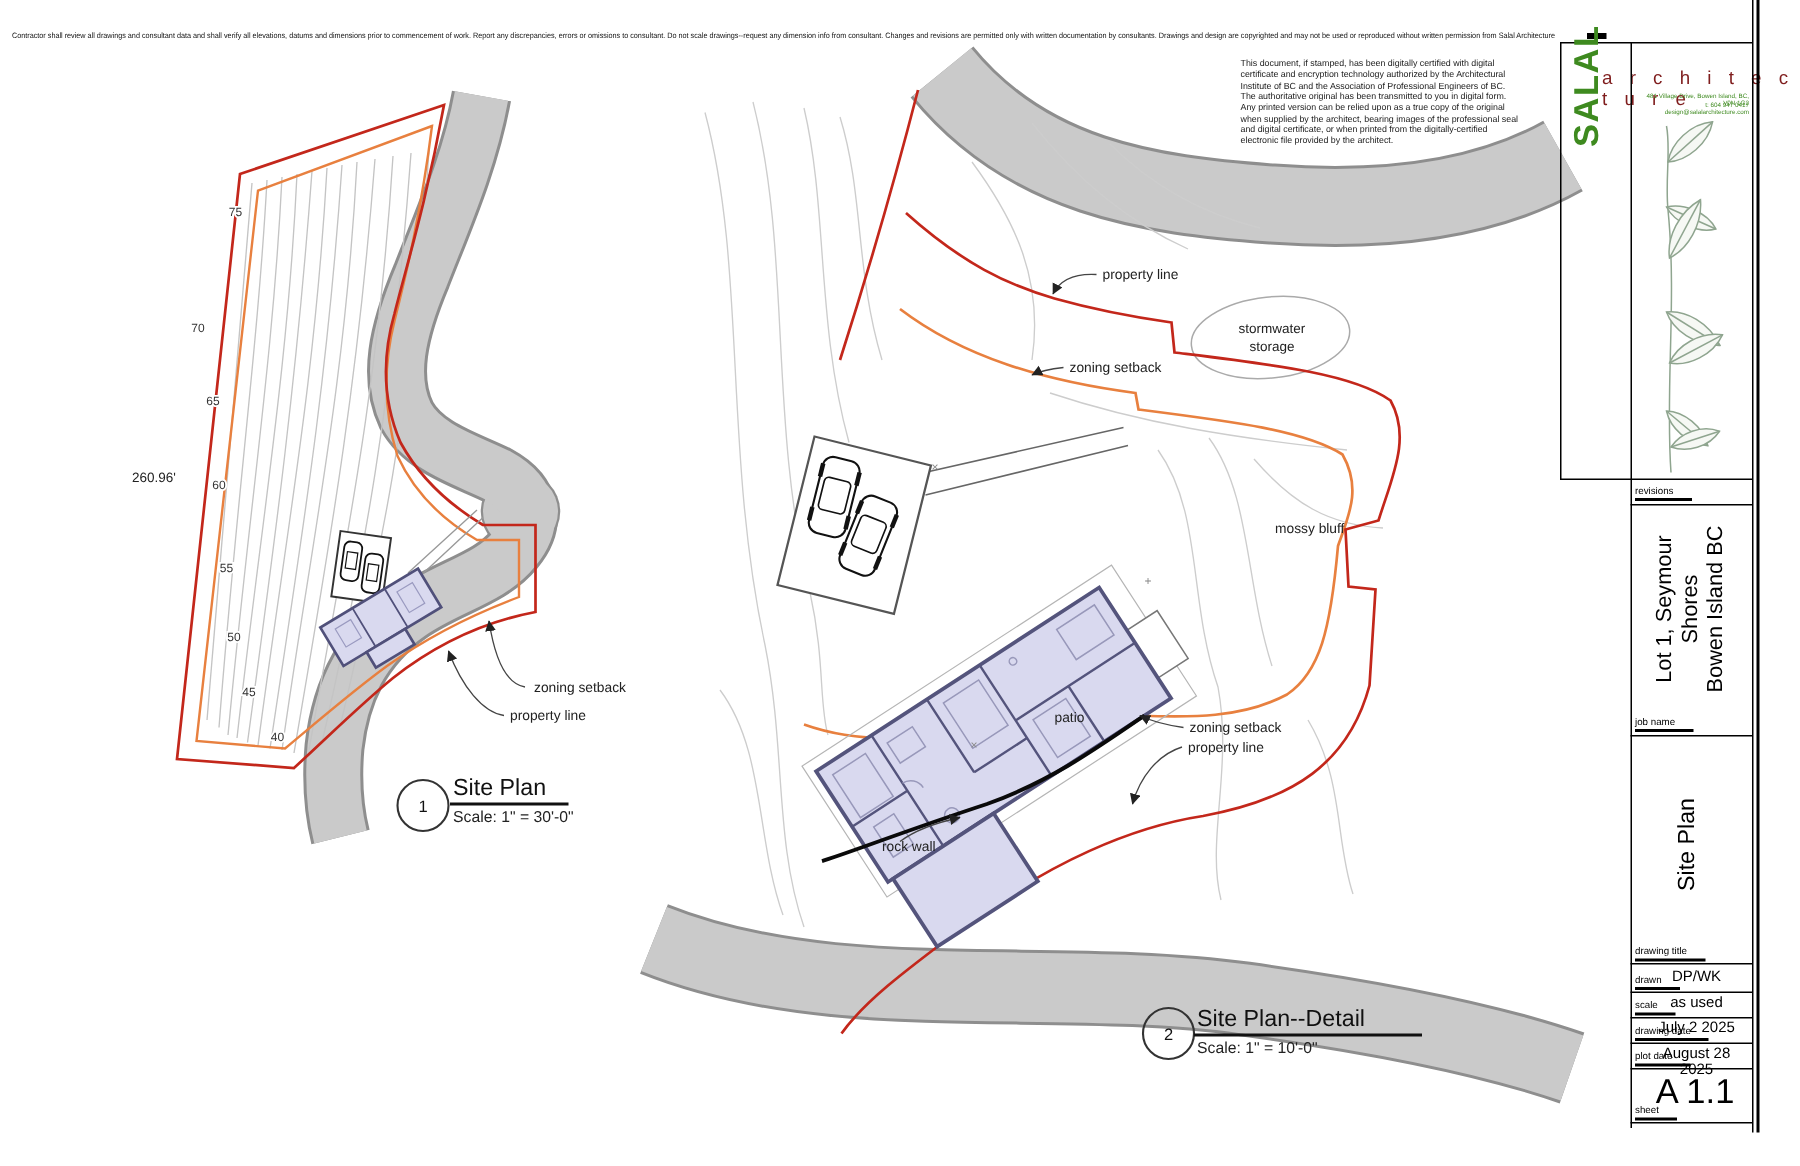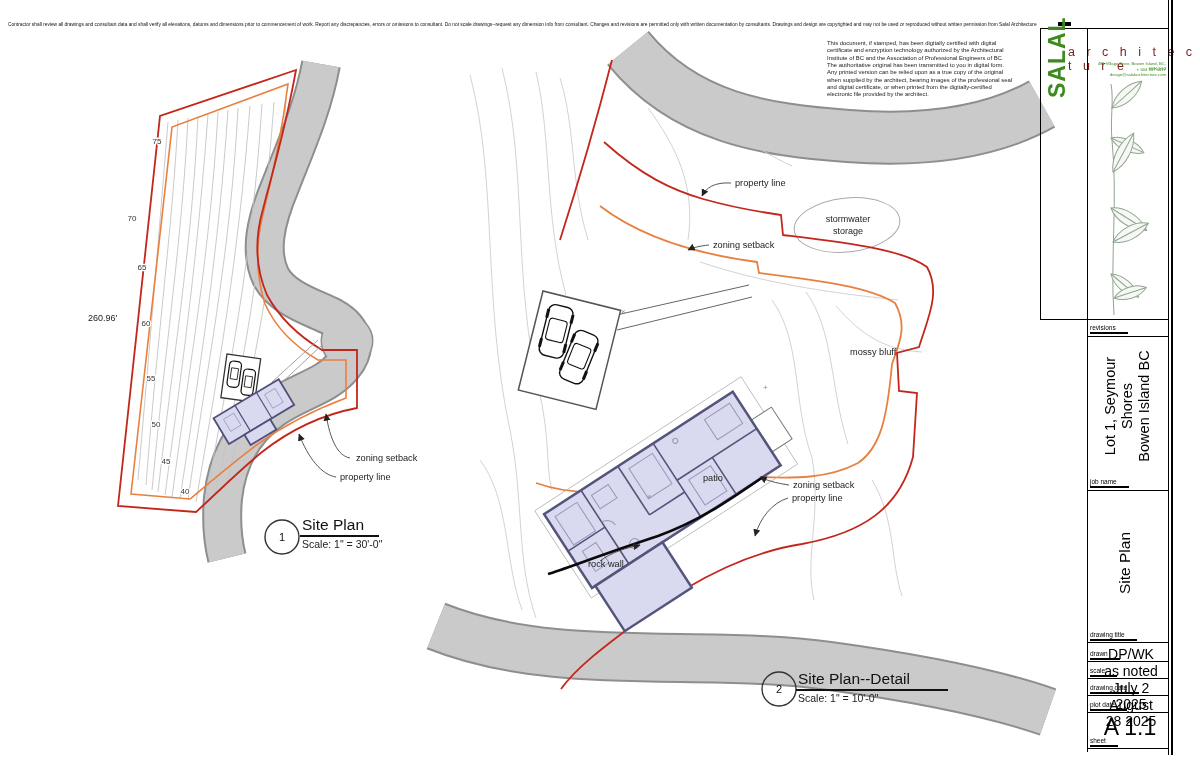--- a/index.html
+++ b/index.html
@@ -19,21 +19,21 @@
   .arch-word{position:absolute;left:1068px;top:45px;font-size:12.5px;letter-spacing:4px;}
   .addr{position:absolute;left:1094px;width:72px;font-size:4.2px;text-align:right;line-height:1.25;}
   .addr1{top:61px;} .addr2{top:67px;}
   .leafsvg{position:absolute;left:1042px;top:80px;}
   .vline{position:absolute;width:0;border-left:1px solid #000;}
   .v-panel{left:1087px;top:28px;height:724px;}
   .v-r1{left:1168px;top:0;height:755px;}
   .v-r2{left:1171px;top:0;height:755px;border-left:2px solid #000;}
   .hline{position:absolute;left:1087px;width:81px;height:0;border-top:1px solid #000;}
   .tb-label{position:absolute;left:1090px;font-size:6.5px;border-bottom:2.5px solid #000;padding:0 12px 1px 0;}
-  .tb-value{position:absolute;left:1100px;width:62px;font-size:14px;text-align:center;}
+  .tb-value{position:absolute;left:1100px;width:62px;font-size:10px;text-align:center;}
   .sheet-num{position:absolute;left:1096px;top:714px;width:68px;font-size:23px;text-align:center;}
   .jobname{left:1102px;top:476px;width:140px;height:36px;font-size:14.5px;line-height:17px;text-align:center;}
   .dwgtitle{left:1116px;top:618px;width:110px;height:20px;font-size:15.5px;text-align:center;}
 </style>
 </head>
 <body>
 
 <div class="sheet">
 
   <div class="disclaimer">Contractor shall review all drawings and consultant data and shall verify all elevations, datums and dimensions prior to commencement of work. Report any discrepancies, errors or omissions to consultant. Do not scale drawings--request any dimension info from consultant. Changes and revisions are permitted only with written documentation by consultants. Drawings and design are copyrighted and may not be used or reproduced without written permission from Salal Architecture</div>
@@ -284,21 +284,21 @@
     <div>Bowen Island BC</div>
   </div>
   <div class="tb-label" style="top:478px">job name</div>
 
   <div class="rot dwgtitle">Site Plan</div>
   <div class="tb-label" style="top:631px">drawing title</div>
 
   <div class="tb-value" style="top:646px">DP/WK</div>
   <div class="tb-label" style="top:650px">drawn</div>
 
-  <div class="tb-value" style="top:663px">as noted</div>
+  <div class="tb-value" style="top:663px">as used</div>
   <div class="tb-label" style="top:667px">scale</div>
 
   <div class="tb-value" style="top:680px">July 2 2025</div>
   <div class="tb-label" style="top:684px">drawing date</div>
 
   <div class="tb-value" style="top:697px">August 28 2025</div>
   <div class="tb-label" style="top:701px">plot date</div>
 
   <div class="sheet-num">A 1.1</div>
   <div class="tb-label" style="top:737px">sheet</div>

